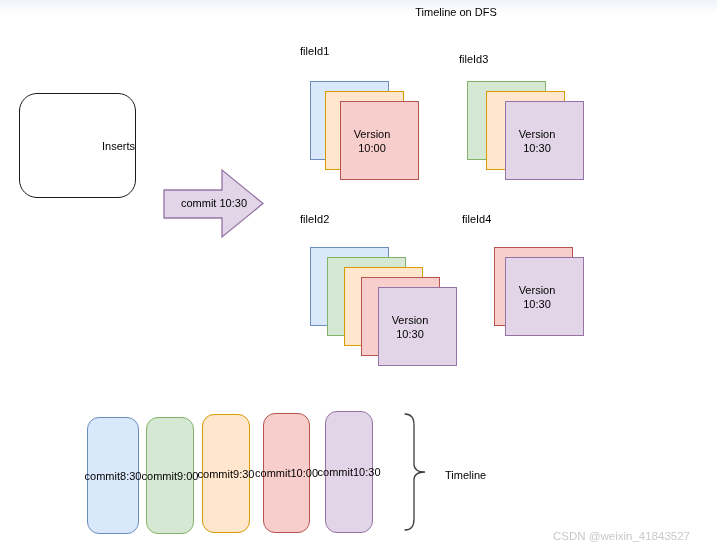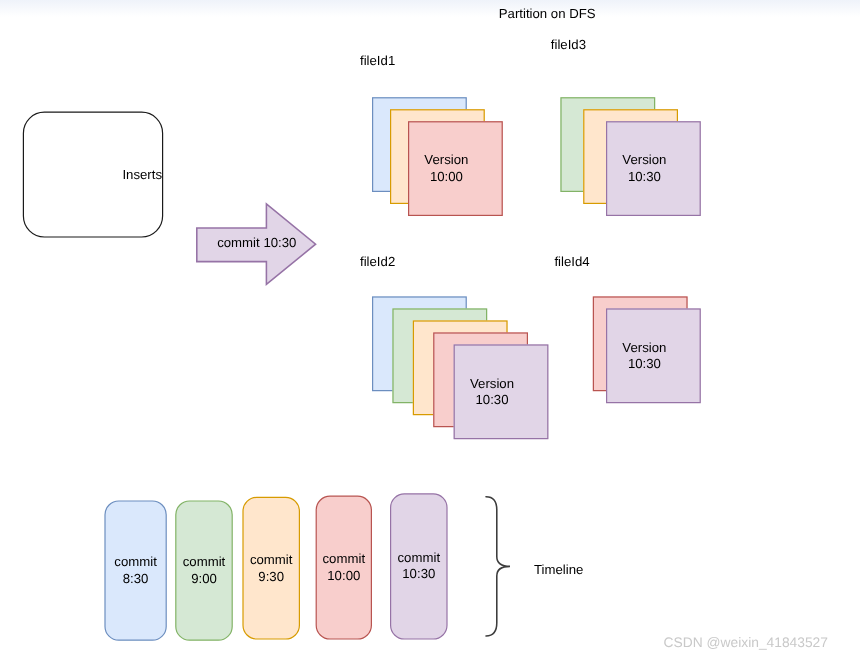--- a/index.html
+++ b/index.html
@@ -20,45 +20,45 @@
     display:flex;align-items:center;justify-content:center;
   }
   .group-label{position:absolute;width:100px;text-align:left;}
   .sq{position:absolute;border:1px solid;box-sizing:border-box;background:#fff;}
   .version-label{
     position:absolute;width:64px;height:79px;z-index:5;line-height:14px;
     display:flex;flex-direction:column;align-items:center;justify-content:center;text-align:center;
   }
   .commit{
     position:absolute;border:1.5px solid;border-radius:12px;box-sizing:border-box;line-height:14px;
-    display:flex;flex-direction:column;align-items:center;justify-content:center;text-align:center;
+    display:flex;flex-direction:row;align-items:center;justify-content:center;text-align:center;
   }
   .brace-svg{position:absolute;left:400px;top:410px;}
   .brace-svg path{fill:none;stroke:#3d3d3d;stroke-width:1.3;stroke-linecap:round;}
   .timeline-label{position:absolute;left:445px;top:469px;}
   .watermark{position:absolute;left:553px;top:530px;width:160px;font-size:11.5px;color:#c9c9c9;}
 </style>
 </head>
 <body>
 
 <div class="canvas">
 
-  <div class="title">Partition on DFS</div>
+  <div class="title">Timeline on DFS</div>
 
   <div class="node" style="left:19px;top:93px;width:117px;height:105px">
     <span>Inserts</span>
   </div>
 
   <svg class="arrow-svg" width="108" height="74">
     <polygon points="4,24 62,24 62,4 103,37.5 62,71 62,52 4,52" stroke-width="1.3" fill="#e1d5e7" stroke="#9673a6"></polygon>
   </svg>
   <div class="arrow-label">commit 10:30</div>
 
   <div class="group-label" style="left:300px;top:45px">fileId1</div>
-  <div class="group-label" style="left:459px;top:32px">fileId3</div>
+  <div class="group-label" style="left:459px;top:53px">fileId3</div>
   <div class="group-label" style="left:300px;top:213px">fileId2</div>
   <div class="group-label" style="left:462px;top:213px">fileId4</div>
 
   <div>
       <div class="sq" style="left: 310px; top: 81px; width: 79px; height: 79px; background: rgb(218, 232, 252); border-color: rgb(108, 142, 191);"></div>
       <div class="sq" style="left: 325px; top: 91px; width: 79px; height: 79px; background: rgb(255, 230, 204); border-color: rgb(215, 155, 0);"></div>
       <div class="sq" style="left: 340px; top: 101px; width: 79px; height: 79px; background: rgb(248, 206, 204); border-color: rgb(184, 84, 80);"></div>
     </div>
   <div>
       <div class="sq" style="left: 467px; top: 81px; width: 79px; height: 79px; background: rgb(213, 232, 212); border-color: rgb(130, 179, 102);"></div>

